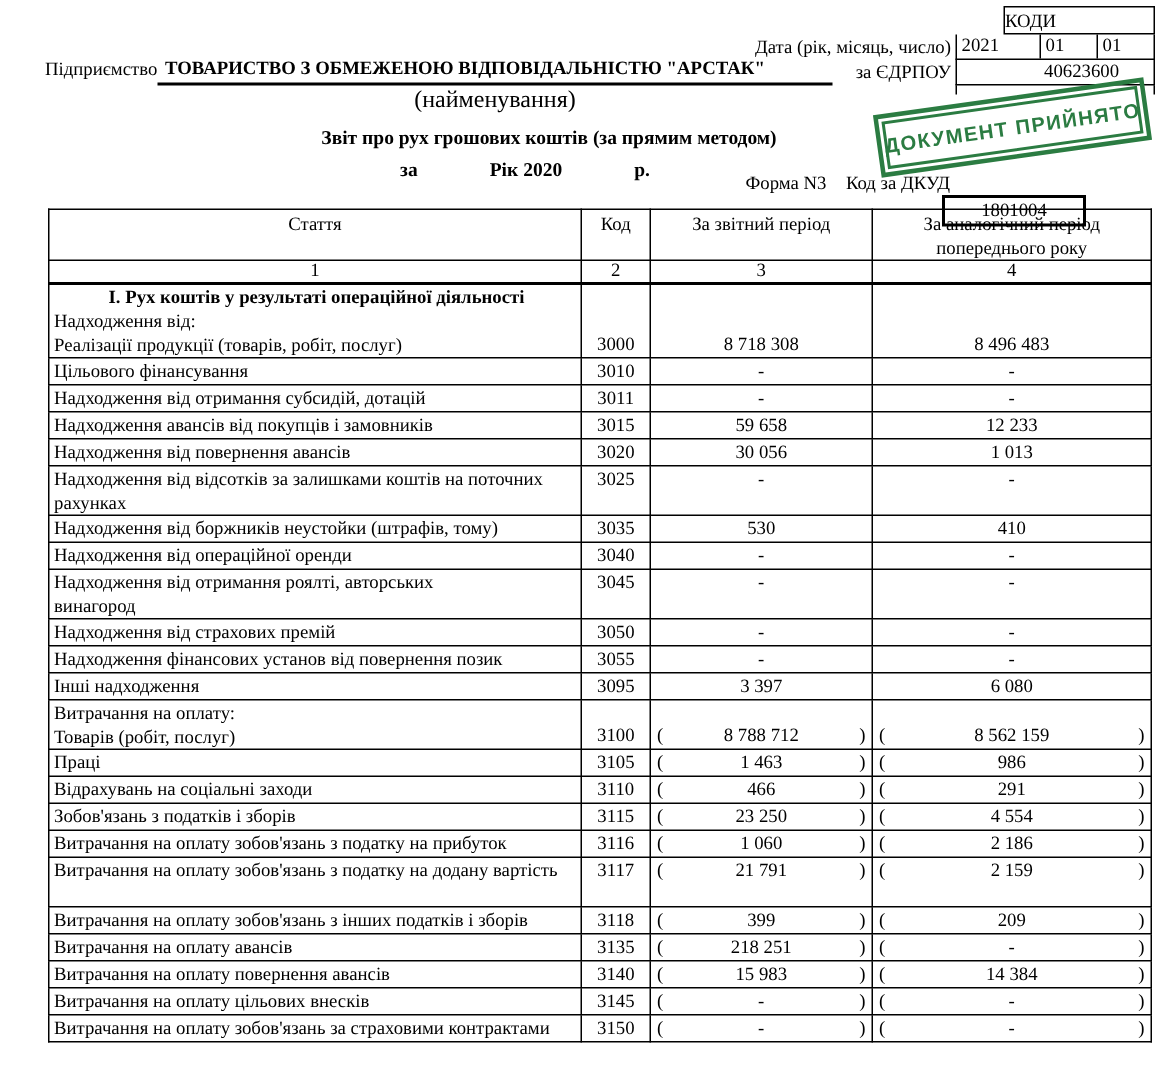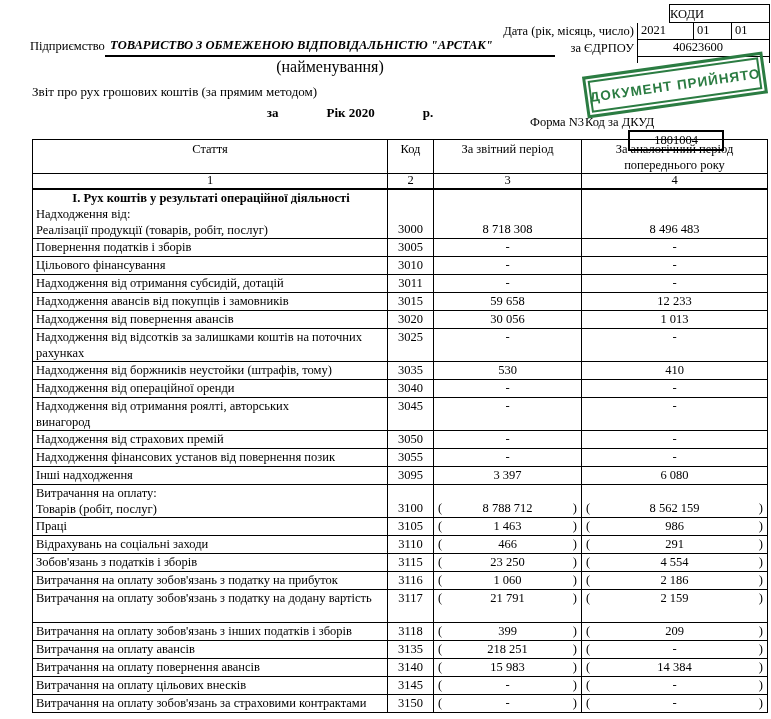--- a/index.html
+++ b/index.html
@@ -11,48 +11,48 @@
   }
 
   
   .codes-box { position:absolute; left:637px; top:4px; width:133px; font-size:12.5px; }
   .codes-title { border:1px solid #000; height:19px; line-height:18px; text-align:left;margin-left:32px; }
   .codes-daterow { display:flex; border:1px solid #000; border-top:none; height:17px; line-height:15px; }
   .codes-daterow span { display:block; padding-left:3px; }
   .cd-year { width:56px; border-right:1px solid #000; }
   .cd-month { width:38px; border-right:1px solid #000; }
   .cd-day { flex:1; }
-  .codes-edrpou { border:1px solid #000; border-top:none; height:17px; line-height:15px; text-align:left;padding-left:35px; }
+  .codes-edrpou { border:1px solid #000; border-top:none; height:17px; line-height:15px; text-align:center;padding-left:35px; }
   .codes-stub { height:6px; border-left:1px solid #000; border-right:1px solid #000; }
 
   .date-label { position:absolute; top:24px; right:137px; white-space:nowrap; }
   .edrpou-label { position:absolute; top:41px; right:137px; white-space:nowrap; }
 
   
   .ent-label { position:absolute; left:30px; top:39px; }
-  .ent-name { position:absolute; left:110px; top:38px; font-weight:bold; white-space:nowrap;font-style:italic; }
+  .ent-name { position:absolute; left:110px; top:38px; font-weight:bold; white-space:nowrap; }
   .ent-underline { position:absolute; left:105px; top:55px; width:450px; border-top:2px solid #000; }
   .ent-hint { position:absolute; left:105px; top:58px; width:450px; text-align:center; font-size:16px; }
 
   
   .stamp {
     position:absolute; left:584px; top:64px; width:182px; height:42px;
     transform:rotate(-8deg); border:3px solid #2b7c42; padding:2px;
     background:rgba(255,255,255,0);
   }
   .stamp-inner {
     border:2px solid #2b7c42; height:100%; display:flex; align-items:center; justify-content:center;
     font-family:"Liberation Sans","DejaVu Sans",sans-serif;
     font-weight:bold; font-size:13.5px; letter-spacing:1px; color:#2b7c42; white-space:nowrap;
   }
 
   
-  .title1 { position:absolute; top:84px; left:32px; width:640px; font-weight:normal; font-size:13px; }
+  .title1 { position:absolute; top:84px; left:46px; width:640px; text-align:center; font-weight:bold; font-size:13px; }
   .title2 { position:absolute; top:105px; left:30px; width:640px; display:flex; justify-content:center; gap:48px; font-weight:bold; font-size:13px;text-align:center; }
-  .form-line { position:absolute; top:115px; left:497px; display:flex; gap:1px; white-space:nowrap;margin-left:33px; }
+  .form-line { position:absolute; top:115px; left:497px; display:flex; gap:13px; white-space:nowrap; }
   .form-code-box { position:absolute; left:628px; top:111px; width:96px; height:21px; border:2px solid #000; text-align:center; line-height:17px;margin-top:19px; }
 
   
   table { position:absolute; left:32px; top:139px; width:735px; border-collapse:collapse; table-layout:fixed; }
   th, td { border:1px solid #000; font-weight:normal; font-size:12.5px; line-height:16px; vertical-align:top; }
   table { border:1.5px solid #000; }
   thead tr.head-row { height:32px; }
   thead th { text-align:center; padding-top:1px; }
   tr.nums { height:15px; }
   tr.nums td { text-align:center; line-height:13px; border-bottom:2px solid #000; }
@@ -142,34 +142,20 @@
           </td>
           <td class="val">
             <div>8 718 308</div>
           </td>
           <td class="val">
             <div>8 496 483</div>
           </td>
         </tr>
         <tr>
           <td class="art">
-            <div>Повернення податків і зборів</div>
-          </td>
-          <td class="code">
-            <div>3005</div>
-          </td>
-          <td class="val">
-            <div>-</div>
-          </td>
-          <td class="val">
-            <div>-</div>
-          </td>
-        </tr>
-        <tr>
-          <td class="art">
             <div>Цільового фінансування</div>
           </td>
           <td class="code">
             <div>3010</div>
           </td>
           <td class="val">
             <div>-</div>
           </td>
           <td class="val">
             <div>-</div>

